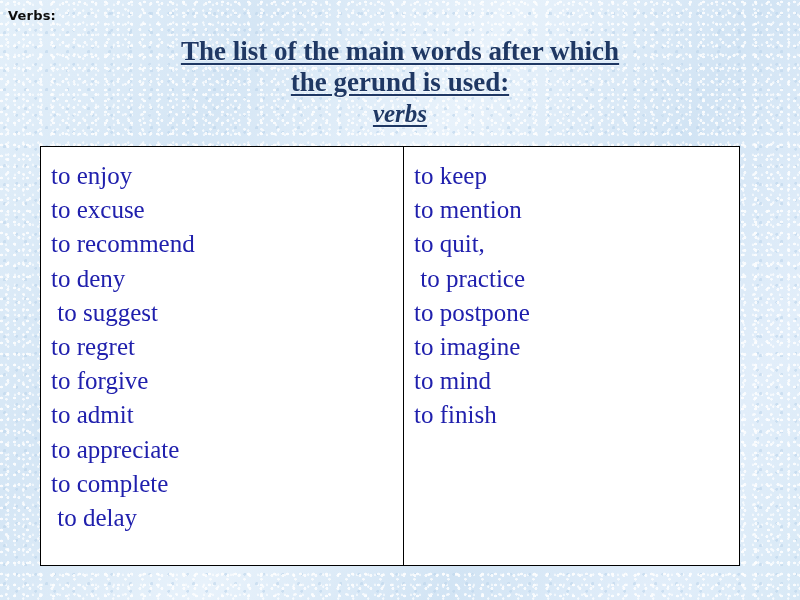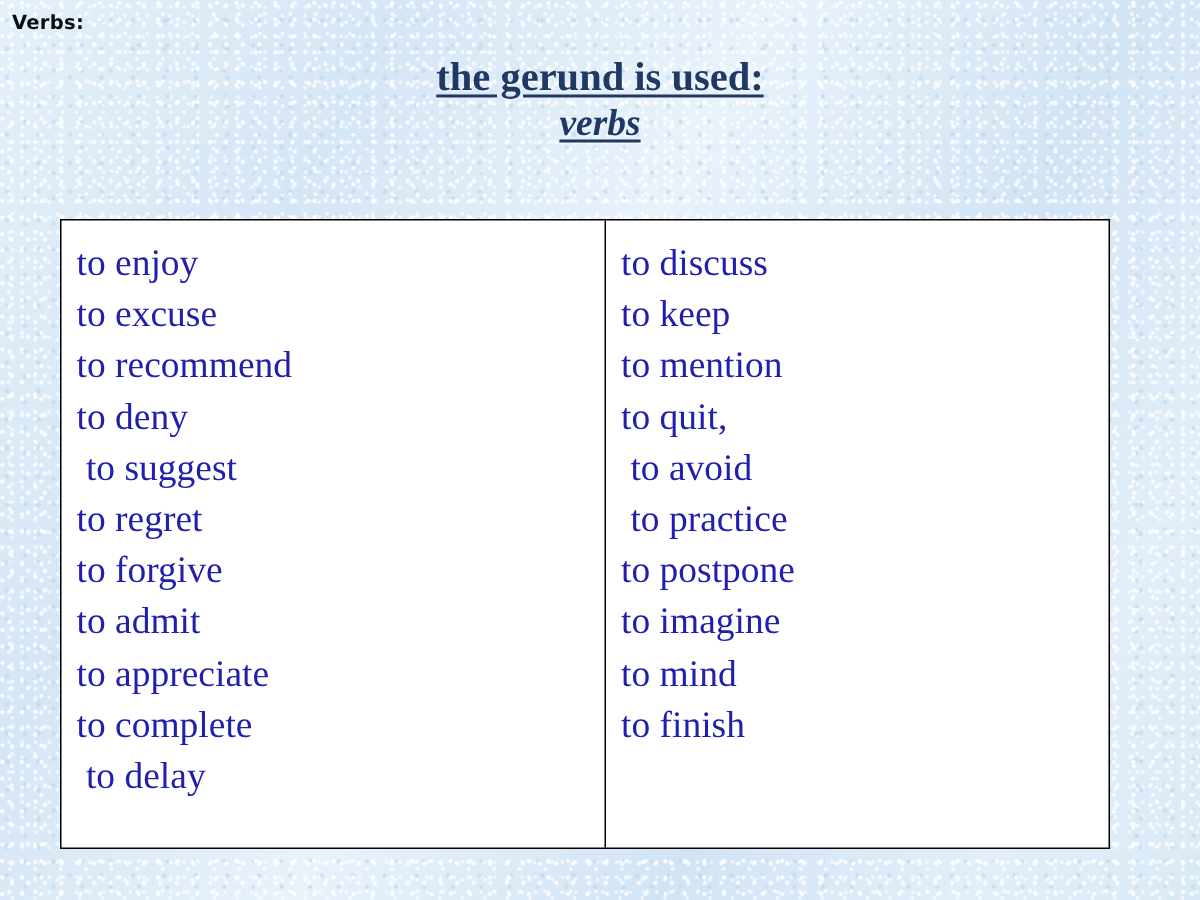--- a/index.html
+++ b/index.html
@@ -112,44 +112,43 @@
   }
 </style>
 </head>
 <body>
 
 <div id="slide">
 
   <div id="verbs-label">Verbs:</div>
 
   <div id="title-block">
+    <div class="title-line">The list of the main words after which </div>
     <div class="title-line">the gerund is used:</div>
     <div class="title-emphasis">verbs</div>
   </div>
 
   <div id="verb-table">
     <div id="verb-column-left" class="verb-column">
         <div class="verb-item">to enjoy</div>
         <div class="verb-item">to excuse</div>
         <div class="verb-item">to recommend</div>
         <div class="verb-item">to deny</div>
         <div class="verb-item"> to suggest</div>
         <div class="verb-item">to regret</div>
         <div class="verb-item">to forgive</div>
         <div class="verb-item">to admit</div>
         <div class="verb-item">to appreciate</div>
         <div class="verb-item">to complete</div>
         <div class="verb-item"> to delay</div>
       </div>
     <div id="verb-column-right" class="verb-column">
-        <div class="verb-item">to discuss</div>
         <div class="verb-item">to keep</div>
         <div class="verb-item">to mention</div>
         <div class="verb-item">to quit,</div>
-        <div class="verb-item"> to avoid</div>
         <div class="verb-item"> to practice</div>
         <div class="verb-item">to postpone</div>
         <div class="verb-item">to imagine</div>
         <div class="verb-item">to mind</div>
         <div class="verb-item">to finish</div>
       </div>
   </div>
 
 </div>
 

